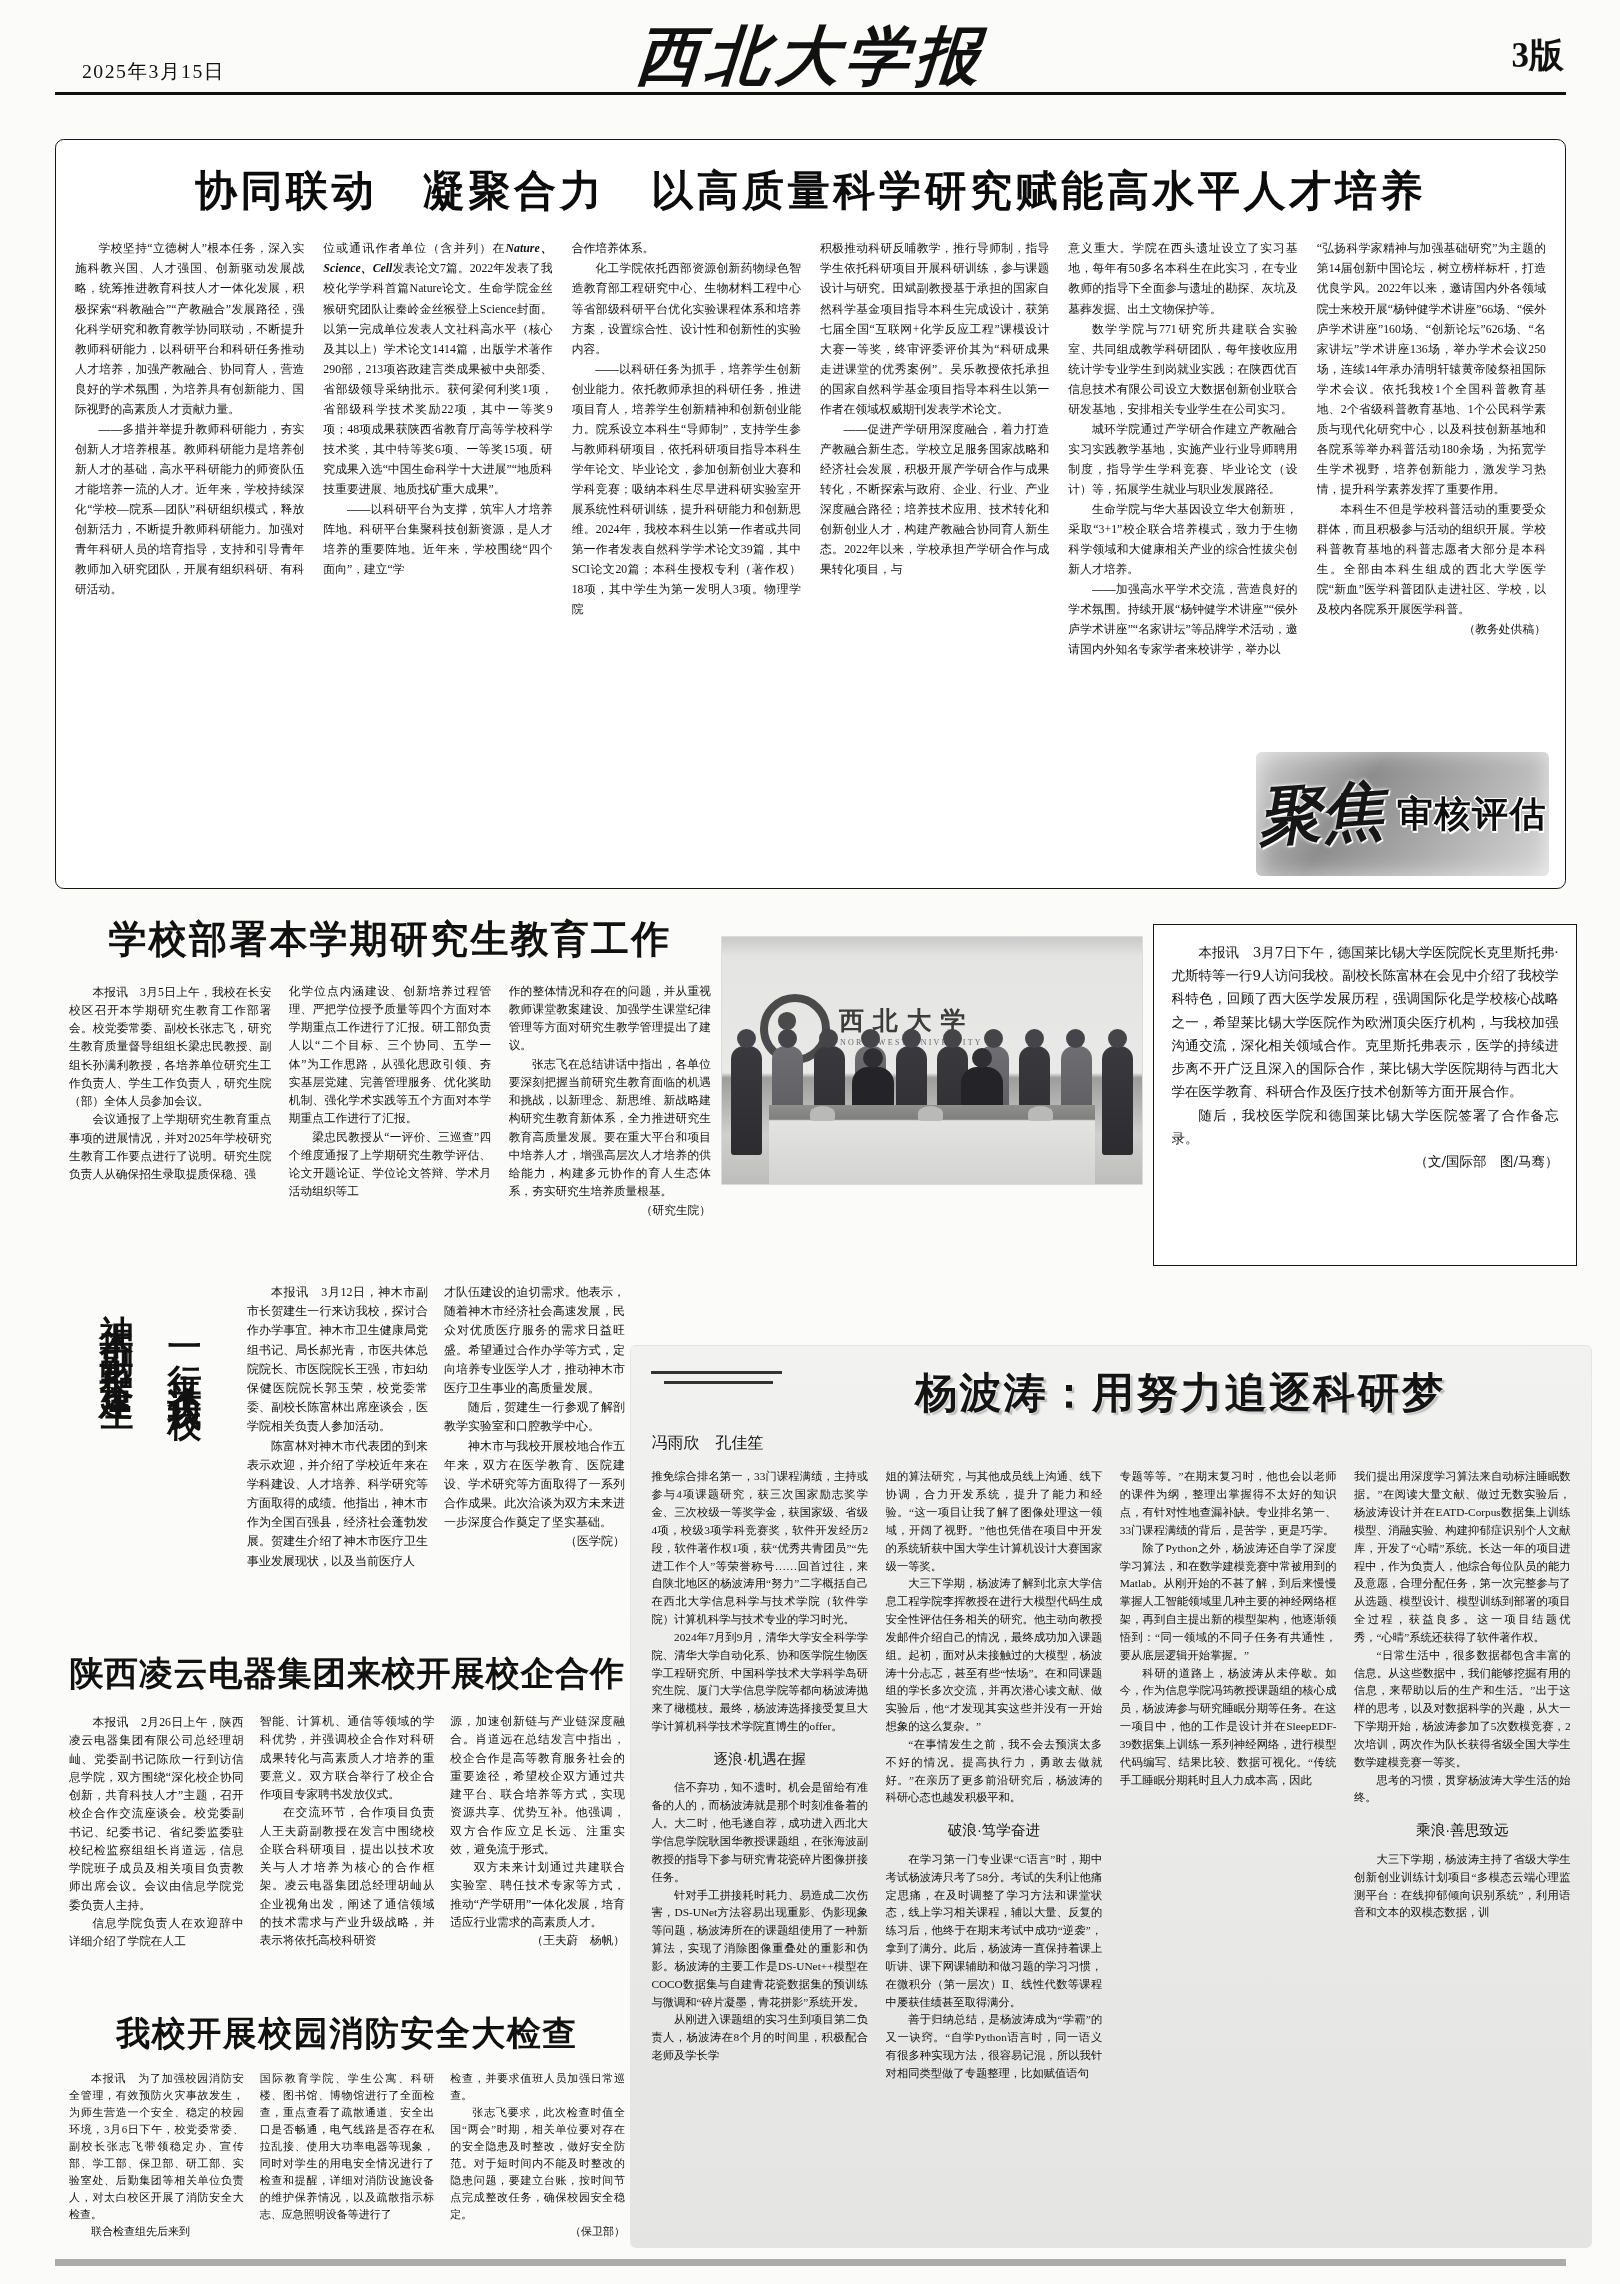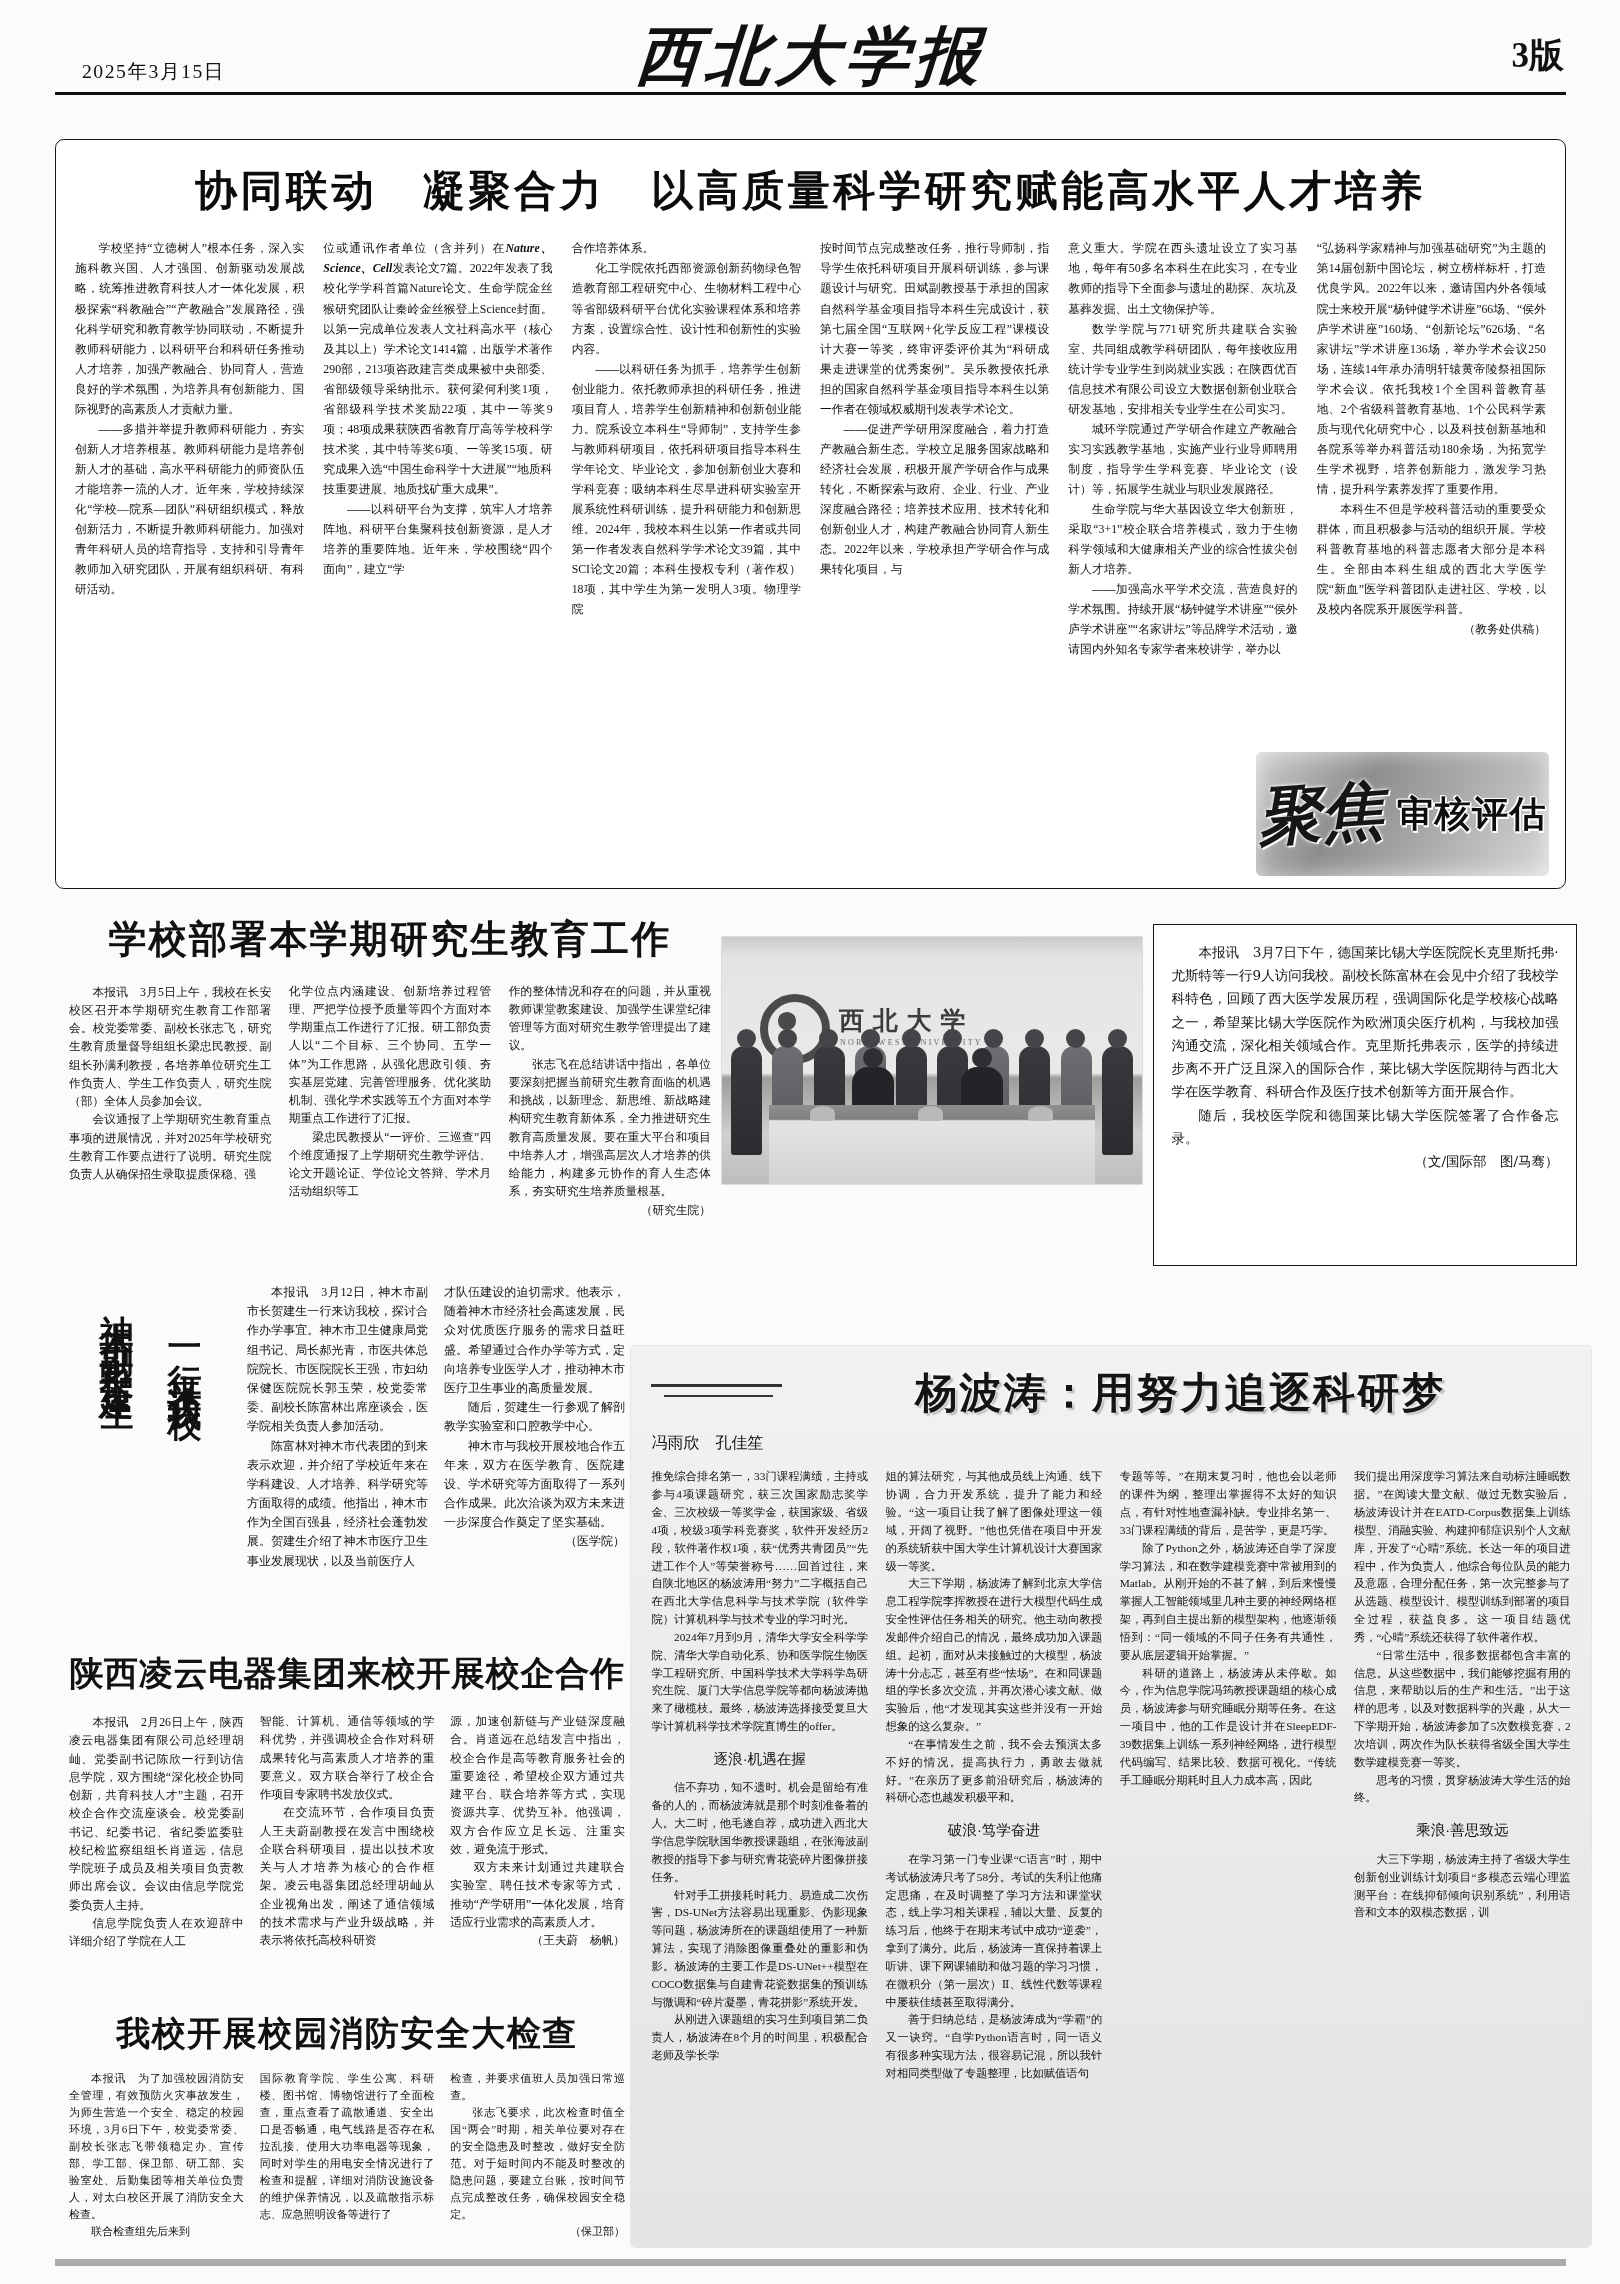--- a/index.html
+++ b/index.html
@@ -127,21 +127,21 @@
     font-family:"Liberation Sans","DejaVu Sans",sans-serif;
   }
   .fire-cols{gap:16px;height:196px;font-size:11px;line-height:1.55;}
 
   
   .yang{
     position:absolute;left:631px;top:1346px;width:960px;height:901px;box-sizing:border-box;
     background:linear-gradient(180deg,#f2f2f0 0%,#e9e9e7 60%,#e4e4e2 100%);
     border-radius:4.4px;padding:19px 20.4px 14.6px;box-shadow:0 0 0 0.7px #dcdcda;
   }
-  .yang-head{display:flex;align-items:center;margin-bottom:4.4px;}
+  .yang-head{display:flex;margin-bottom:4.4px;}
   .yang-deco{width:139px;position:relative;height:29px;flex:none;}
   .yang-deco i{position:absolute;display:block;height:2.9px;background:#333;}
   .yang-deco i:first-child{left:0;top:5.8px;width:131px;}
   .yang-deco i:last-child{left:13px;top:16px;width:109px;}
   .yang-title{
     flex:1;text-align:center;font-family:"DejaVu Sans","Liberation Sans",sans-serif;
     font-weight:900;font-size:42px;letter-spacing:2.2px;color:#141414;
     text-shadow:0 0 3.6px #fff,0 0 5.8px #fff,2.2px 2.2px 1.5px #9a9a9a;
   }
   .yang-byline{text-align:left;font-size:16px;margin:11.7px 0 14.6px;font-family:"DejaVu Serif",serif;}
@@ -171,21 +171,21 @@
         <div class="col">
           <p class="para noindent"><span>位或通讯作者单位（含并列）在</span><span class="i">Nature、Science、Cell</span><span>发表论文7篇。2022年发表了我校化学学科首篇Nature论文。生命学院金丝猴研究团队让秦岭金丝猴登上Science封面。以第一完成单位发表人文社科高水平（核心及其以上）学术论文1414篇，出版学术著作290部，213项咨政建言类成果被中央部委、省部级领导采纳批示。获何梁何利奖1项，省部级科学技术奖励22项，其中一等奖9项；48项成果获陕西省教育厅高等学校科学技术奖，其中特等奖6项、一等奖15项。研究成果入选“中国生命科学十大进展”“地质科技重要进展、地质找矿重大成果”。</span></p>
           <p class="para"><span class="b">——以科研平台为支撑，筑牢人才培养阵地。</span><span>科研平台集聚科技创新资源，是人才培养的重要阵地。近年来，学校围绕“四个面向”，建立“学</span></p>
         </div>
         <div class="col">
           <p class="para noindent"><span>合作培养体系。</span></p>
           <p class="para"><span>化工学院依托西部资源创新药物绿色智造教育部工程研究中心、生物材料工程中心等省部级科研平台优化实验课程体系和培养方案，设置综合性、设计性和创新性的实验内容。</span></p>
           <p class="para"><span class="b">——以科研任务为抓手，培养学生创新创业能力。</span><span>依托教师承担的科研任务，推进项目育人，培养学生创新精神和创新创业能力。院系设立本科生“导师制”，支持学生参与教师科研项目，依托科研项目指导本科生学年论文、毕业论文，参加创新创业大赛和学科竞赛；吸纳本科生尽早进科研实验室开展系统性科研训练，提升科研能力和创新思维。2024年，我校本科生以第一作者或共同第一作者发表自然科学学术论文39篇，其中SCI论文20篇；本科生授权专利（著作权）18项，其中学生为第一发明人3项。物理学院</span></p>
         </div>
         <div class="col">
-          <p class="para noindent"><span>按时间节点完成整改任务，推行导师制，指导学生依托科研项目开展科研训练，参与课题设计与研究。田斌副教授基于承担的国家自然科学基金项目指导本科生完成设计，获第七届全国“互联网+化学反应工程”课模设计大赛一等奖，终审评委评价其为“科研成果走进课堂的优秀案例”。吴乐教授依托承担的国家自然科学基金项目指导本科生以第一作者在领域权威期刊发表学术论文。</span></p>
+          <p class="para noindent"><span>积极推动科研反哺教学，推行导师制，指导学生依托科研项目开展科研训练，参与课题设计与研究。田斌副教授基于承担的国家自然科学基金项目指导本科生完成设计，获第七届全国“互联网+化学反应工程”课模设计大赛一等奖，终审评委评价其为“科研成果走进课堂的优秀案例”。吴乐教授依托承担的国家自然科学基金项目指导本科生以第一作者在领域权威期刊发表学术论文。</span></p>
           <p class="para"><span class="b">——促进产学研用深度融合，着力打造产教融合新生态。</span><span>学校立足服务国家战略和经济社会发展，积极开展产学研合作与成果转化，不断探索与政府、企业、行业、产业深度融合路径；培养技术应用、技术转化和创新创业人才，构建产教融合协同育人新生态。2022年以来，学校承担产学研合作与成果转化项目，与</span></p>
         </div>
         <div class="col">
           <p class="para noindent"><span>意义重大。学院在西头遗址设立了实习基地，每年有50多名本科生在此实习，在专业教师的指导下全面参与遗址的勘探、灰坑及墓葬发掘、出土文物保护等。</span></p>
           <p class="para"><span>数学学院与771研究所共建联合实验室、共同组成教学科研团队，每年接收应用统计学专业学生到岗就业实践；在陕西优百信息技术有限公司设立大数据创新创业联合研发基地，安排相关专业学生在公司实习。</span></p>
           <p class="para"><span>城环学院通过产学研合作建立产教融合实习实践教学基地，实施产业行业导师聘用制度，指导学生学科竞赛、毕业论文（设计）等，拓展学生就业与职业发展路径。</span></p>
           <p class="para"><span>生命学院与华大基因设立华大创新班，采取“3+1”校企联合培养模式，致力于生物科学领域和大健康相关产业的综合性拔尖创新人才培养。</span></p>
           <p class="para"><span class="b">——加强高水平学术交流，营造良好的学术氛围。</span><span>持续开展“杨钟健学术讲座”“侯外庐学术讲座”“名家讲坛”等品牌学术活动，邀请国内外知名专家学者来校讲学，举办以</span></p>
         </div>
         <div class="col">

